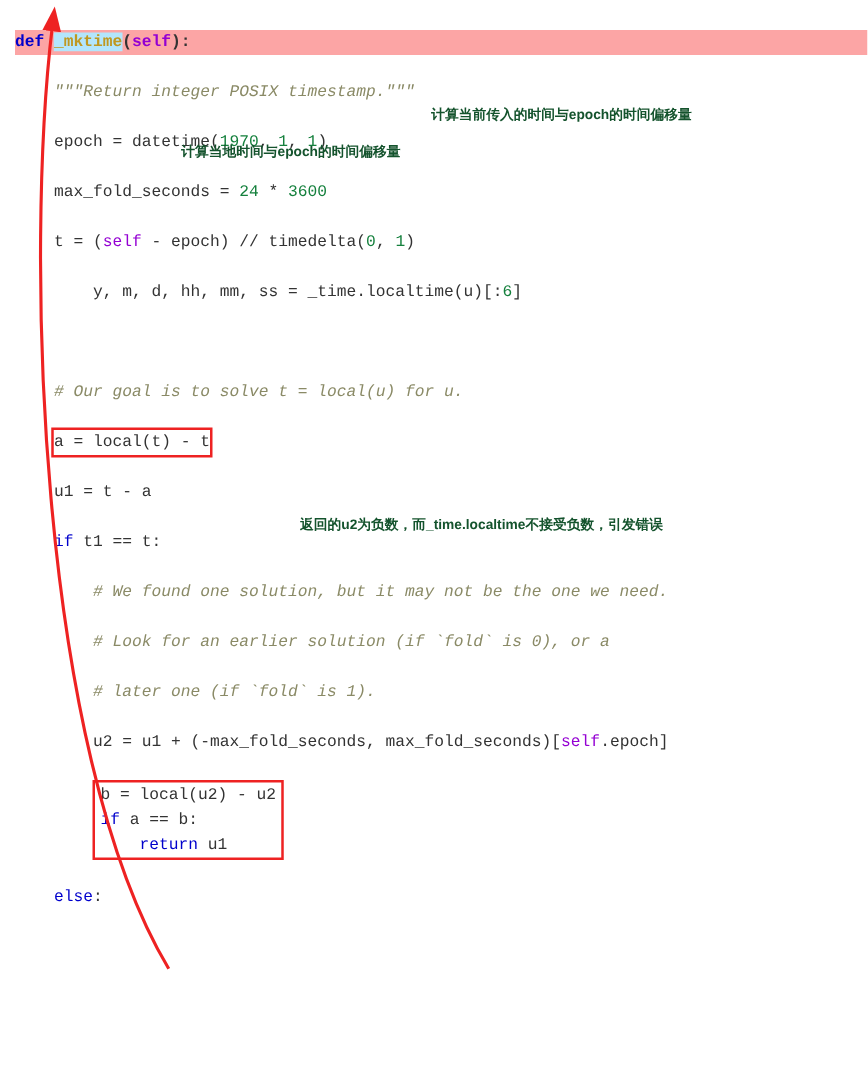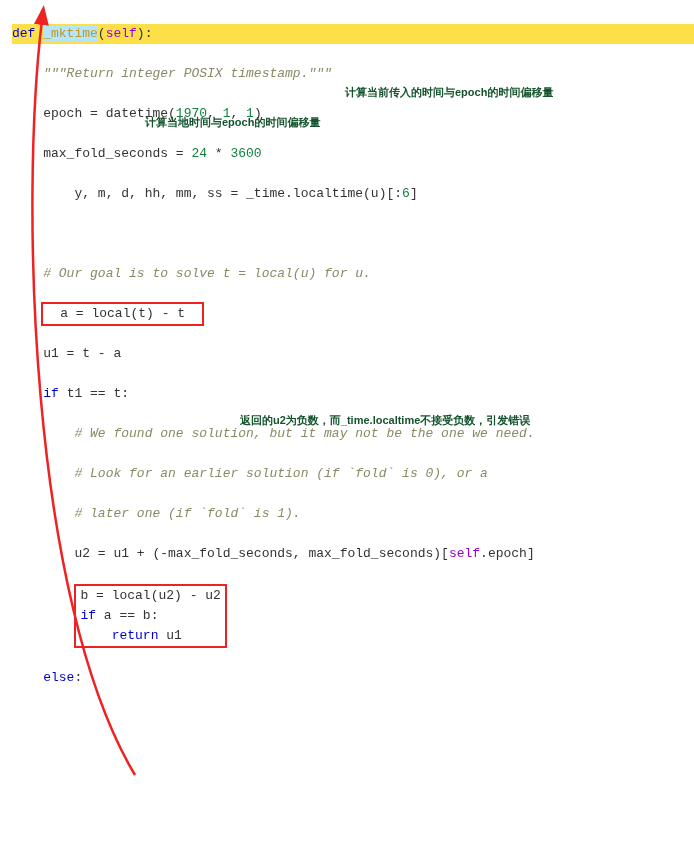--- a/index.html
+++ b/index.html
@@ -14,32 +14,32 @@
   }
   .code-area {
     padding: 4px 0 4px 12px;
     white-space: pre;
     position: relative;
   }
   .line {
     display: block;
     min-height: 20px;
   }
-  .hl-line { background: #fde047; }
+  .hl-line { background: #fca5a5; font-weight: bold; }
   .kw { color: #0000cc; }
   .self { color: #9400d3; }
   .fn { color: #c09820; }
   .num { color: #15803d; }
   .str { color: #8a8a66; font-style: italic; }
   .plain { color: #333; }
   .sel-cyan { background: #b3e5fc; }
   .box-red {
     border: 2px solid #e22;
     display: inline-block;
-    padding: 0 17px;
+    padding: 0 0;
     margin: -2px -2px;
   }
   .box-red-multi {
     border: 2px solid #e22;
     padding: 0 4px;
     display: inline-block;
   }
   .annot {
     position: absolute;
     color: #14532d;
@@ -57,20 +57,21 @@
   }
 </style>
 </head>
 <body>
 
 <div class="code-area">
 <span class="line hl-line"><span class="kw">def </span><span class="sel-cyan fn">_mktime</span><span class="plain">(</span><span class="self">self</span><span class="plain">):</span></span>
 <span class="line">    <span class="str">"""Return integer POSIX timestamp."""</span></span>
 <span class="line">    <span class="plain">epoch = datetime(</span><span class="num">1970</span><span class="plain">, </span><span class="num">1</span><span class="plain">, </span><span class="num">1</span><span class="plain">)</span></span>
 <span class="line">    <span class="plain">max_fold_seconds = </span><span class="num">24</span><span class="plain"> * </span><span class="num">3600</span></span>
+<span class="line">    <span class="plain">t = (</span><span class="self">self</span><span class="plain"> - epoch) // timedelta(</span><span class="num">0</span><span class="plain">, </span><span class="num">1</span><span class="plain">)</span></span>
 <span class="line">        <span class="plain">y, m, d, hh, mm, ss = _time.localtime(u)[:</span><span class="num">6</span><span class="plain">]</span></span>
 <span class="line">&nbsp;</span>
 <span class="line">    <span class="str"># Our goal is to solve t = local(u) for u.</span></span>
 <span class="line">    <span class="box-red"><span class="plain">a = local(t) - t</span></span></span>
 <span class="line">    <span class="plain">u1 = t - a</span></span>
 <span class="line">    <span class="kw">if</span><span class="plain"> t1 == t:</span></span>
 <span class="line">        <span class="str"># We found one solution, but it may not be the one we need.</span></span>
 <span class="line">        <span class="str"># Look for an earlier solution (if `fold` is 0), or a</span></span>
 <span class="line">        <span class="str"># later one (if `fold` is 1).</span></span>
 <span class="line">        <span class="plain">u2 = u1 + (-max_fold_seconds, max_fold_seconds)[</span><span class="self">self</span><span class="plain">.epoch]</span></span>

